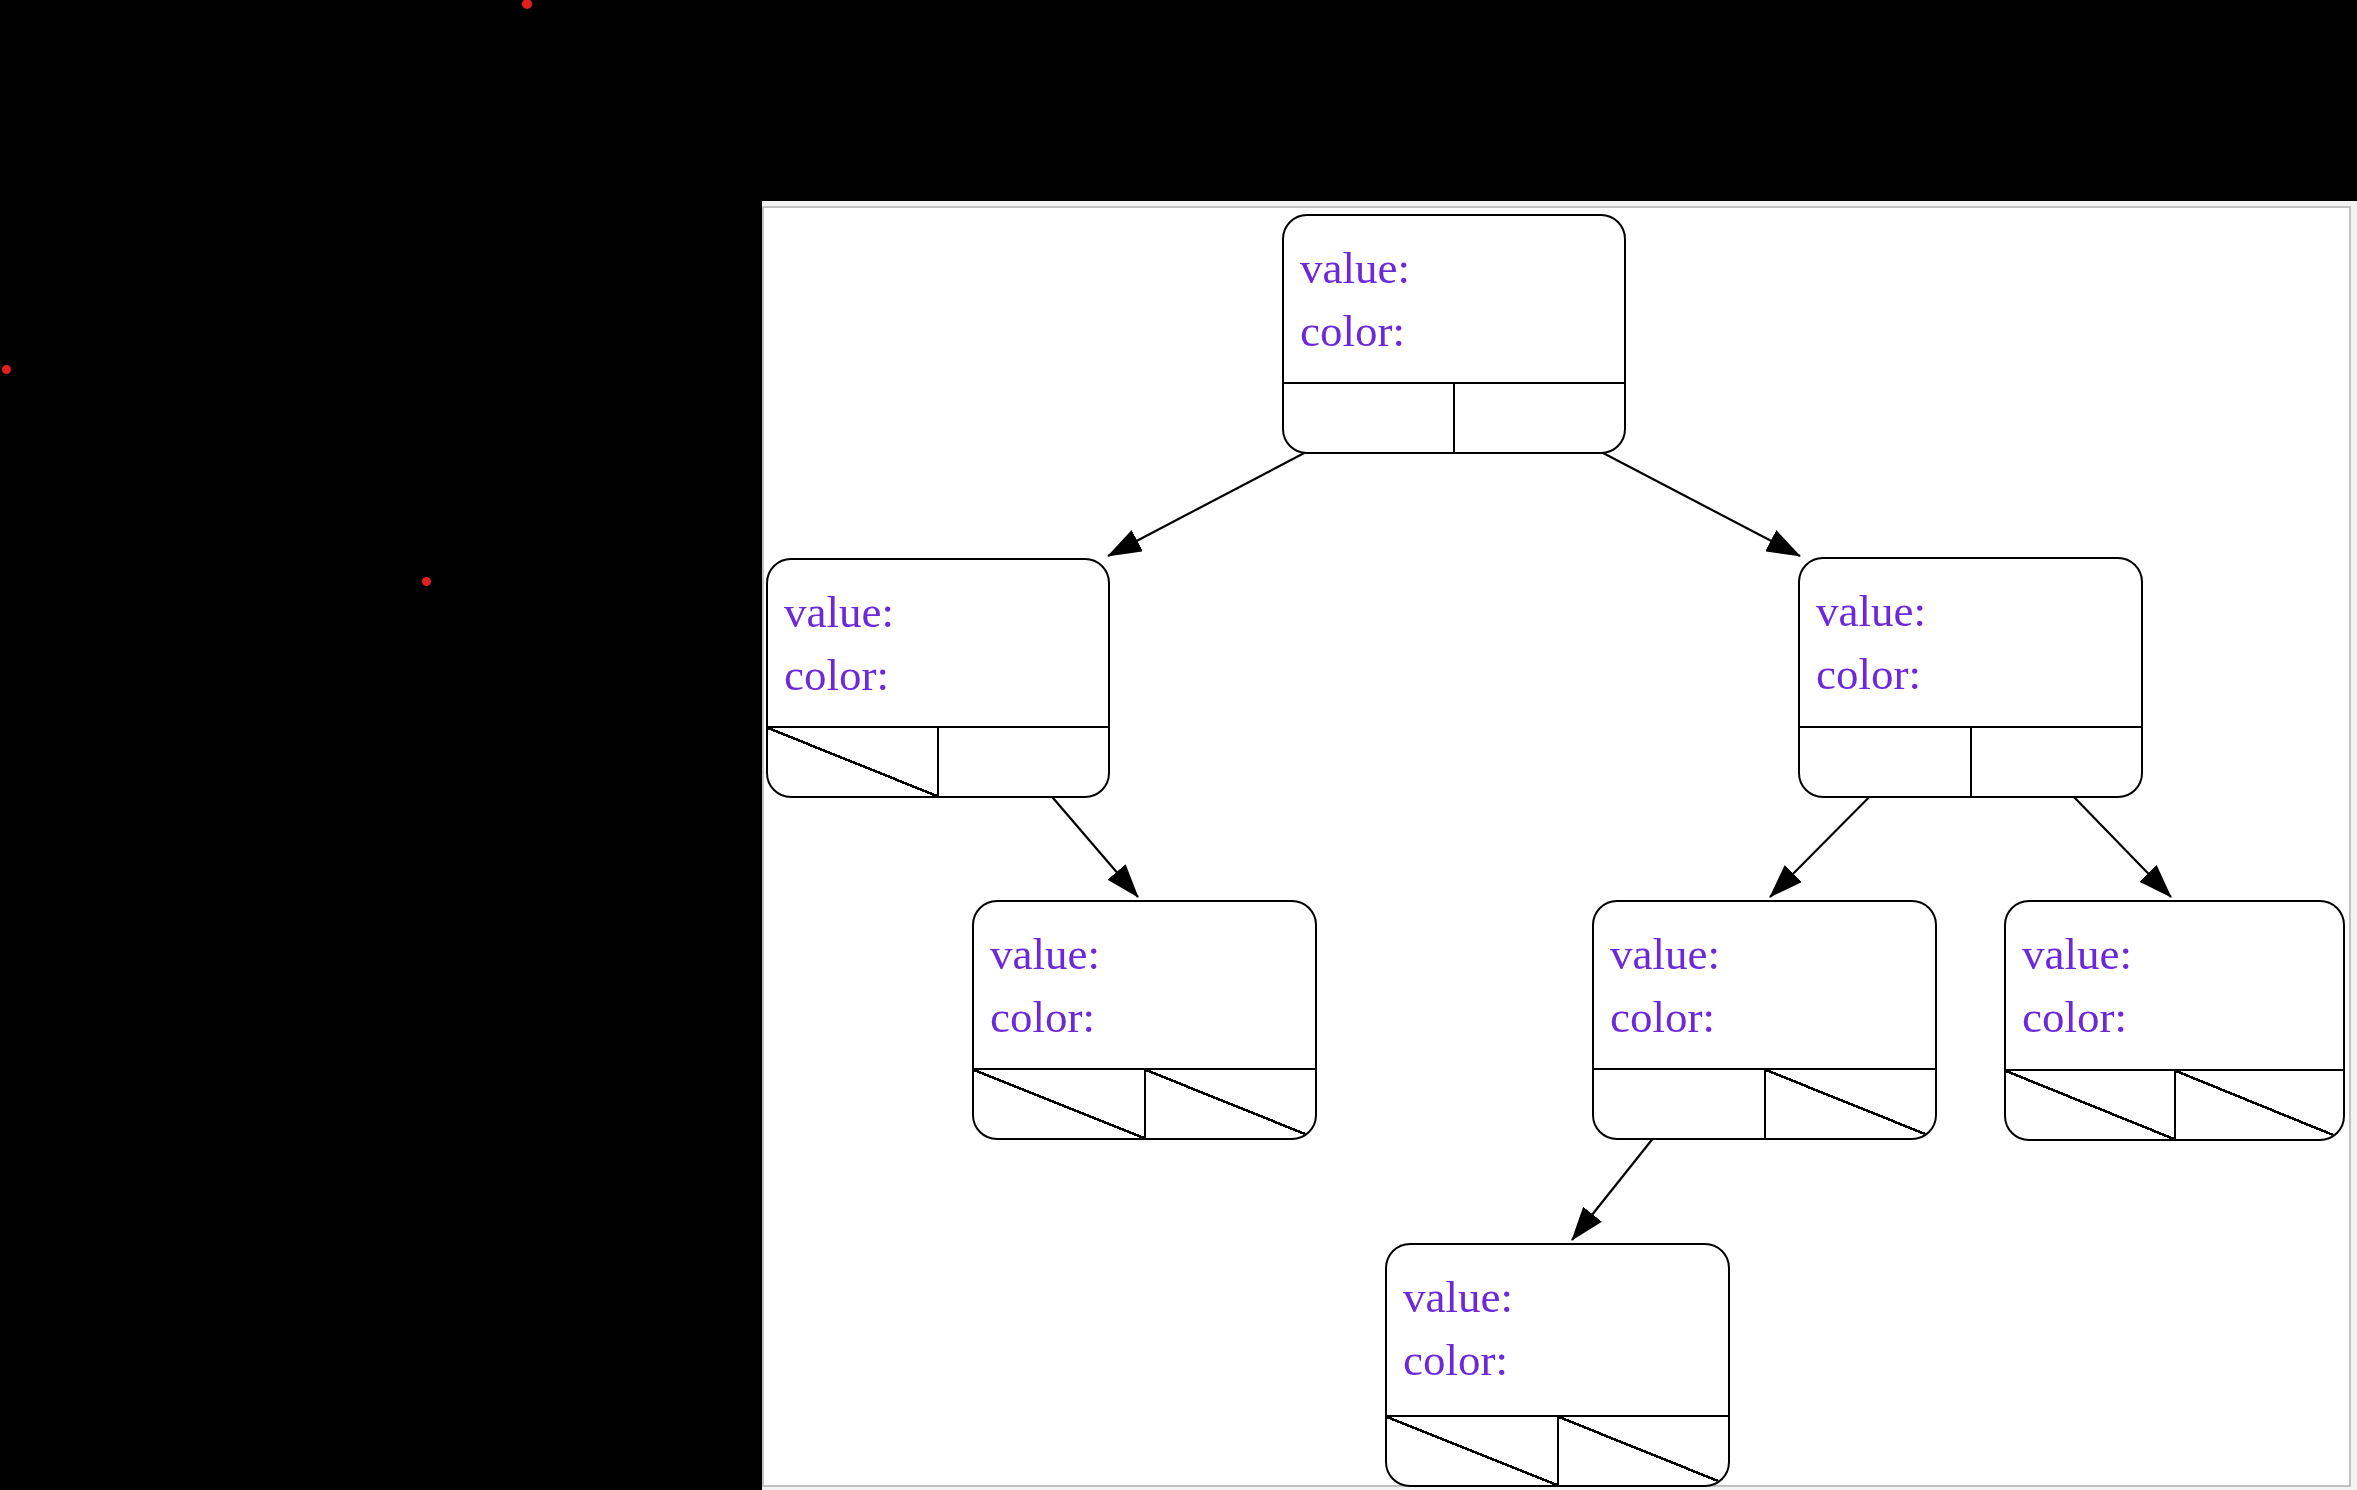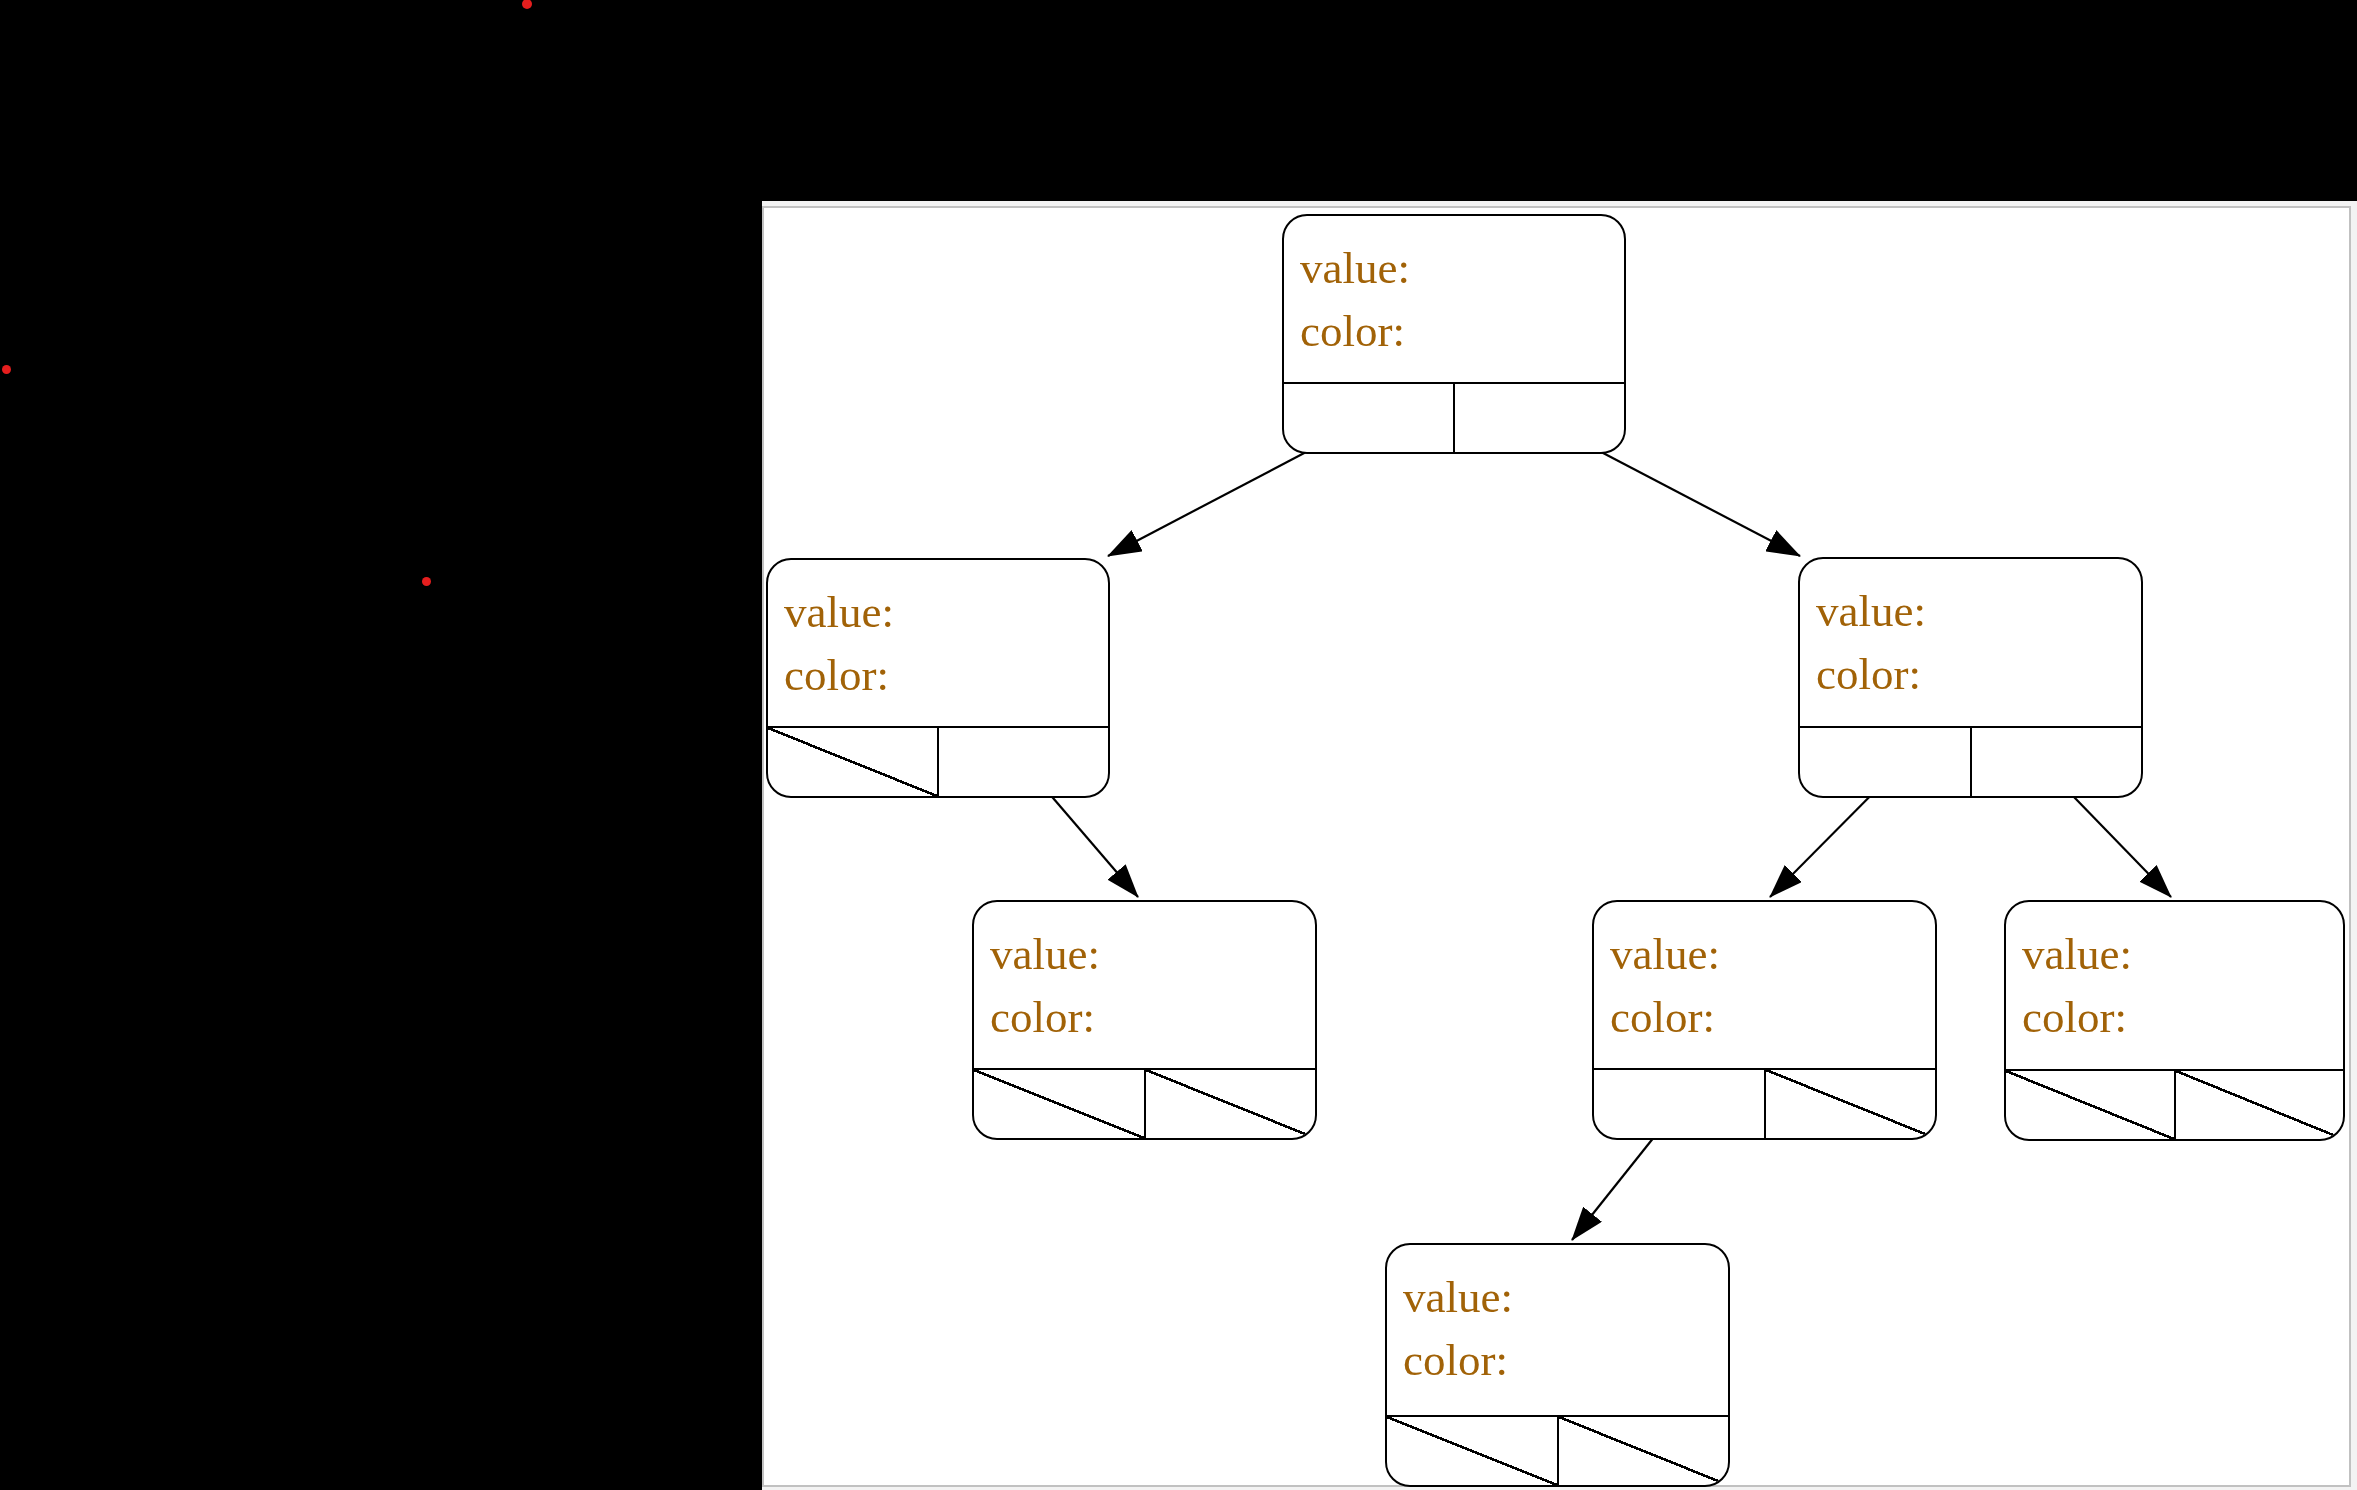--- a/index.html
+++ b/index.html
@@ -14,21 +14,21 @@
   #panel-frame{position:absolute;}
   #panel{position:absolute;box-sizing:border-box;border:2px solid #c1c1c1;}
   #edges-layer{position:absolute;left:0;top:0;}
   .tree-node{
     position:absolute;box-sizing:border-box;
     border:2px solid #000;border-radius:25px;
     background:#fff;overflow:hidden;
   }
   .node-text{
     padding:21px 16px 0 16px;
-    font-size:45px;line-height:63px;color:#a16207;
+    font-size:45px;line-height:63px;color:#6d28d9;
     white-space:pre;
   }
   .pointer-row{
     position:absolute;left:0;right:0;bottom:0;height:68px;
     border-top:2px solid #000;
     display:flex;
   }
   .pointer-cell{flex:1 1 0;position:relative;}
   .pointer-cell.left{border-right:2px solid #000;}
   .pointer-cell.is-null{

